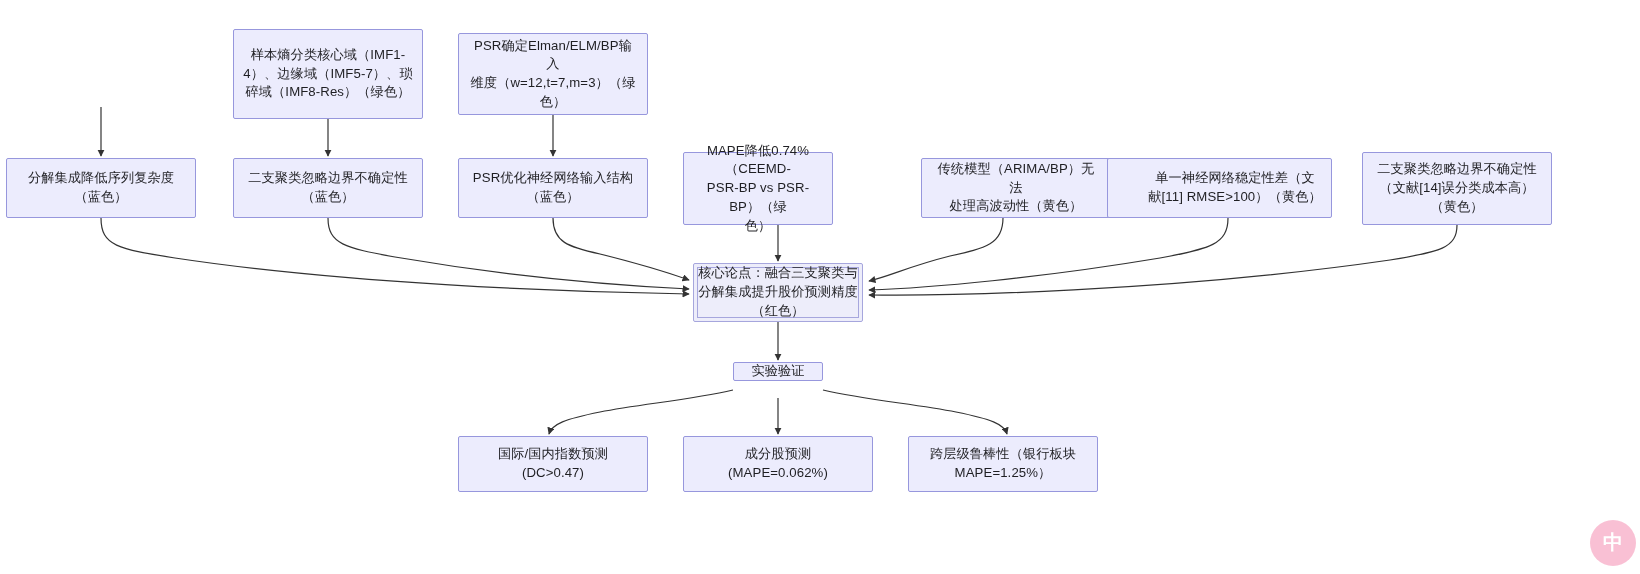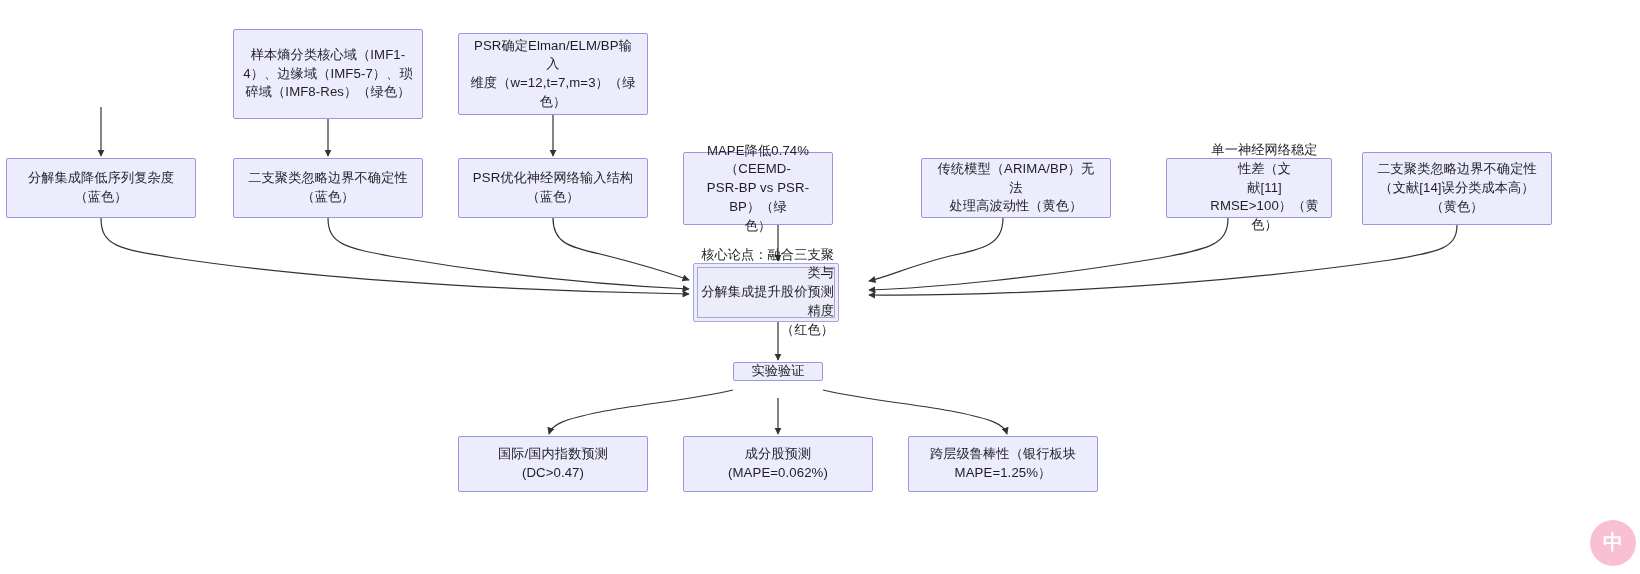--- a/index.html
+++ b/index.html
@@ -149,32 +149,32 @@
     <span class="label">MAPE降低0.74%（CEEMD-
 PSR-BP vs PSR-BP）（绿
 色）</span>
   </div>
 
   <div class="node" style="left:908px; top:158px; width:190px; height:60px;margin-left:13px;">
     <span class="label">传统模型（ARIMA/BP）无法
 处理高波动性（黄色）</span>
   </div>
 
-  <div class="node" style="left:1166px; top:158px; width:166px; height:60px;padding-left:40px;">
+  <div class="node" style="left:1107px; top:158px; width:225px; height:60px;padding-left:40px;">
     <span class="label">单一神经网络稳定性差（文
 献[11] RMSE&gt;100）（黄色）</span>
   </div>
 
   <div class="node" style="left:1362px; top:152px; width:190px; height:73px;">
     <span class="label">二支聚类忽略边界不确定性
 （文献[14]误分类成本高）
 （黄色）</span>
   </div>
 
-  <div class="node node-core" style="left:693px; top:263px; width:146px; height:59px;text-align:right;">
+  <div class="node node-core" style="left:693px; top:263px; width:170px; height:59px;">
     <div class="inner-frame">
       <span class="label">核心论点：融合三支聚类与
 分解集成提升股价预测精度
 （红色）</span>
     </div>
   </div>
 
   <div class="node" style="left:733px; top:362px; width:90px; height:19px;">
     <span class="label">实验验证</span>
   </div>

